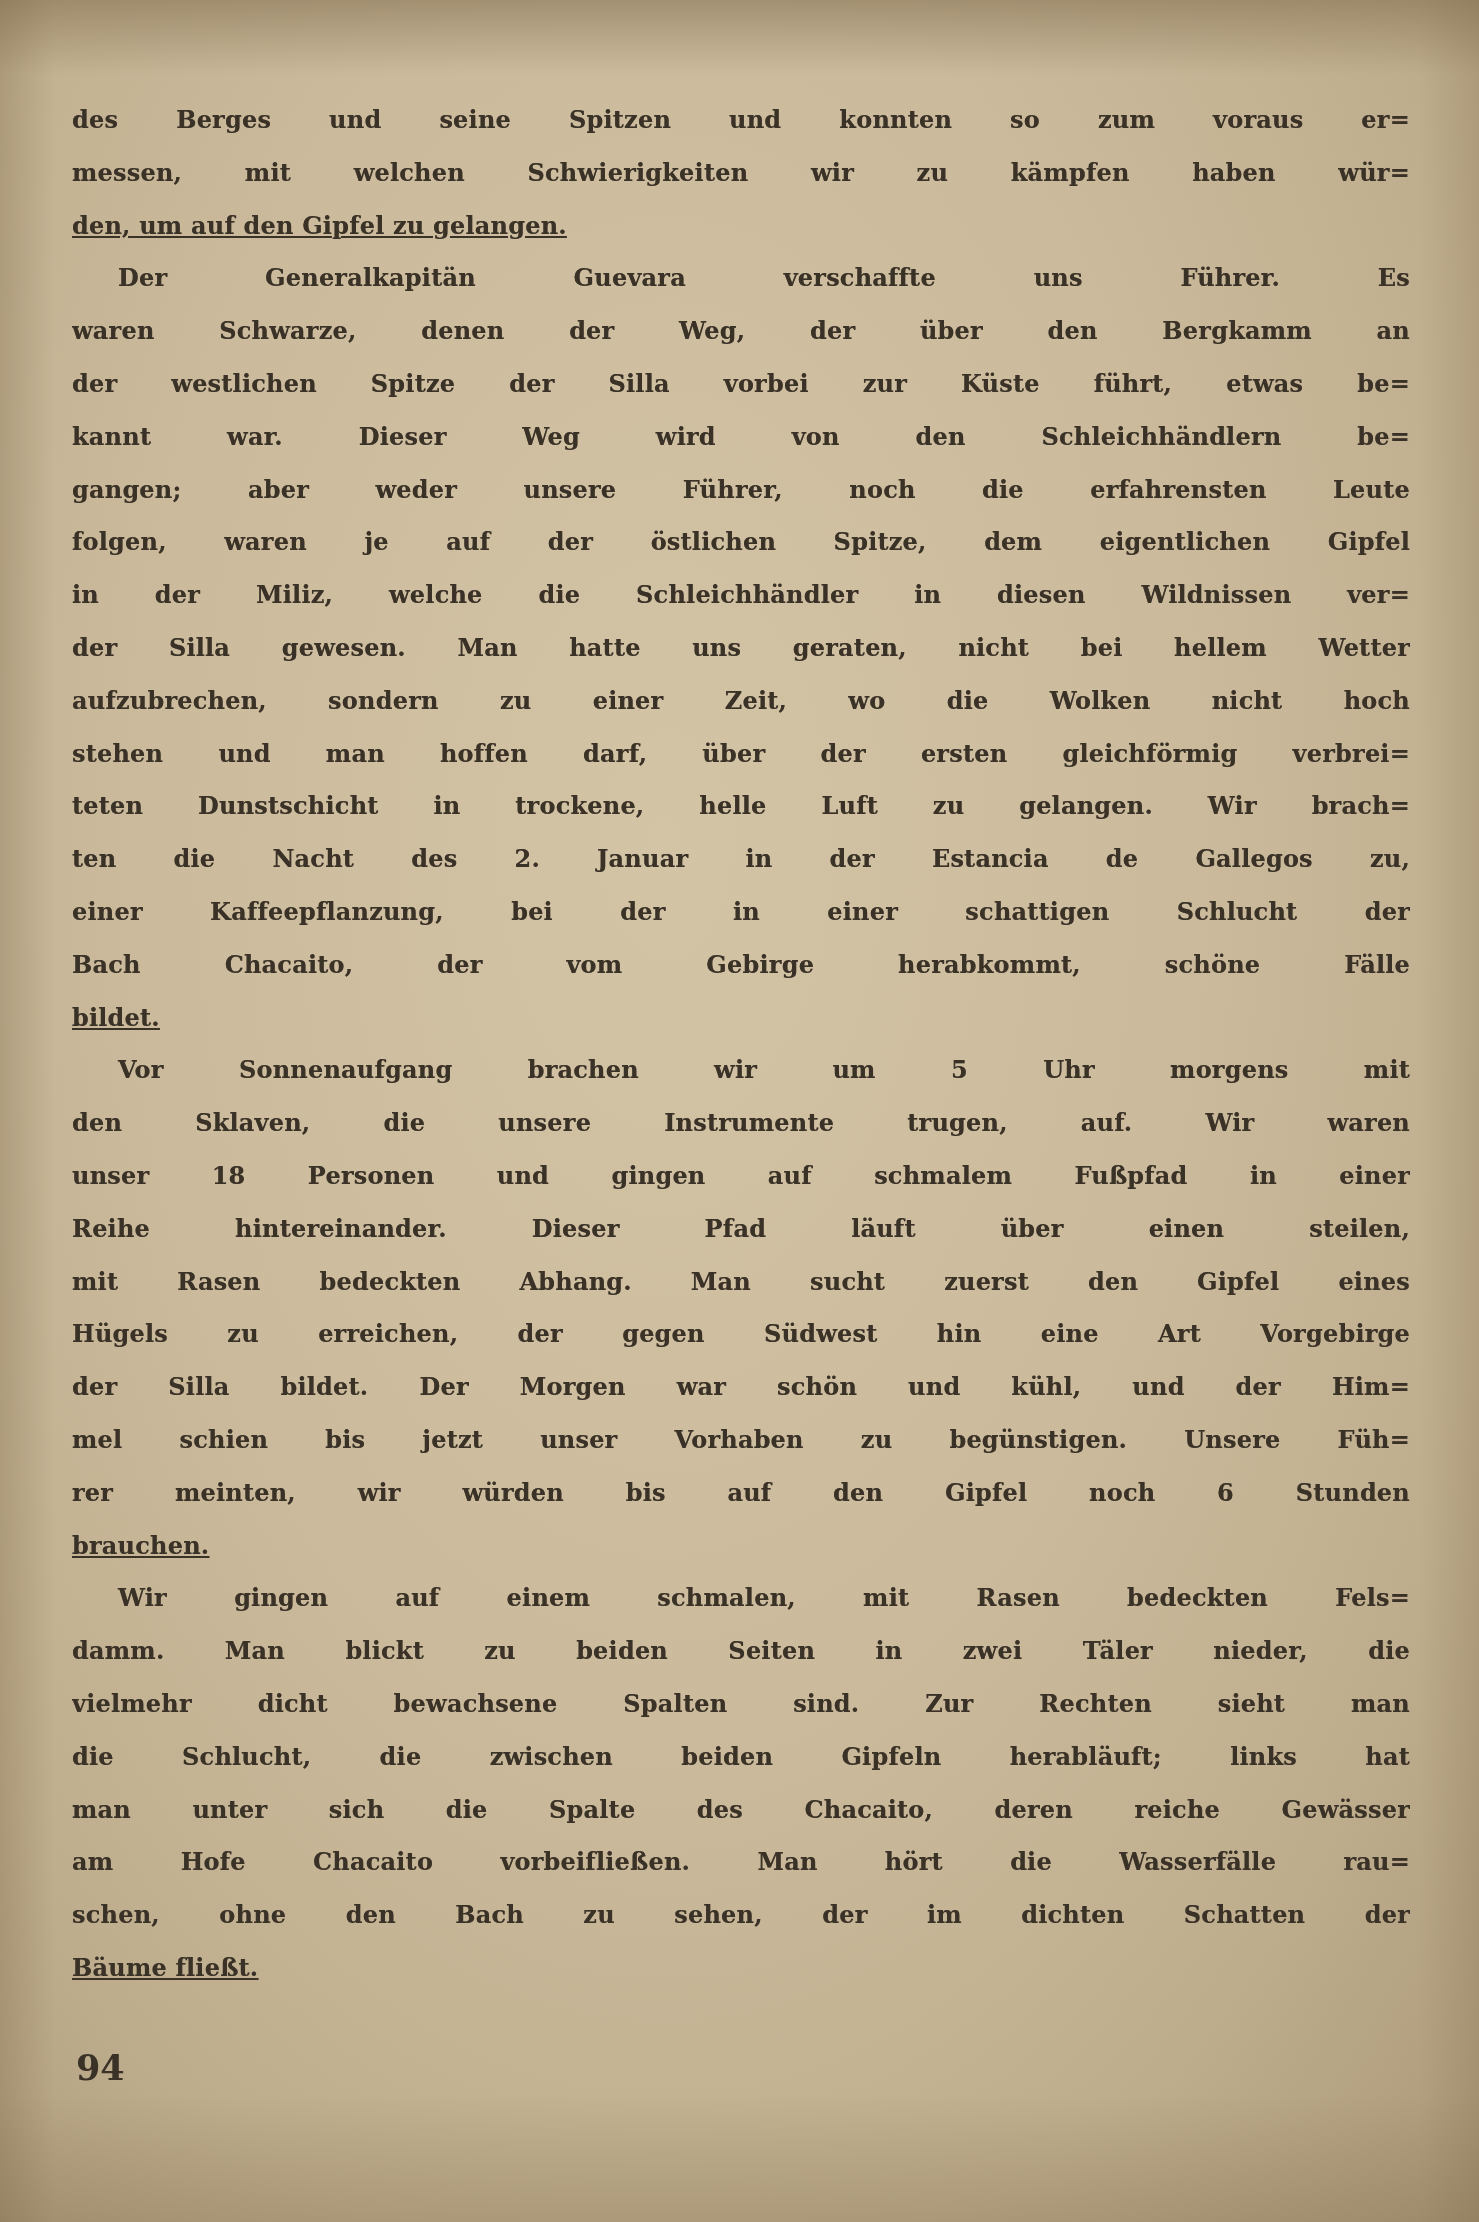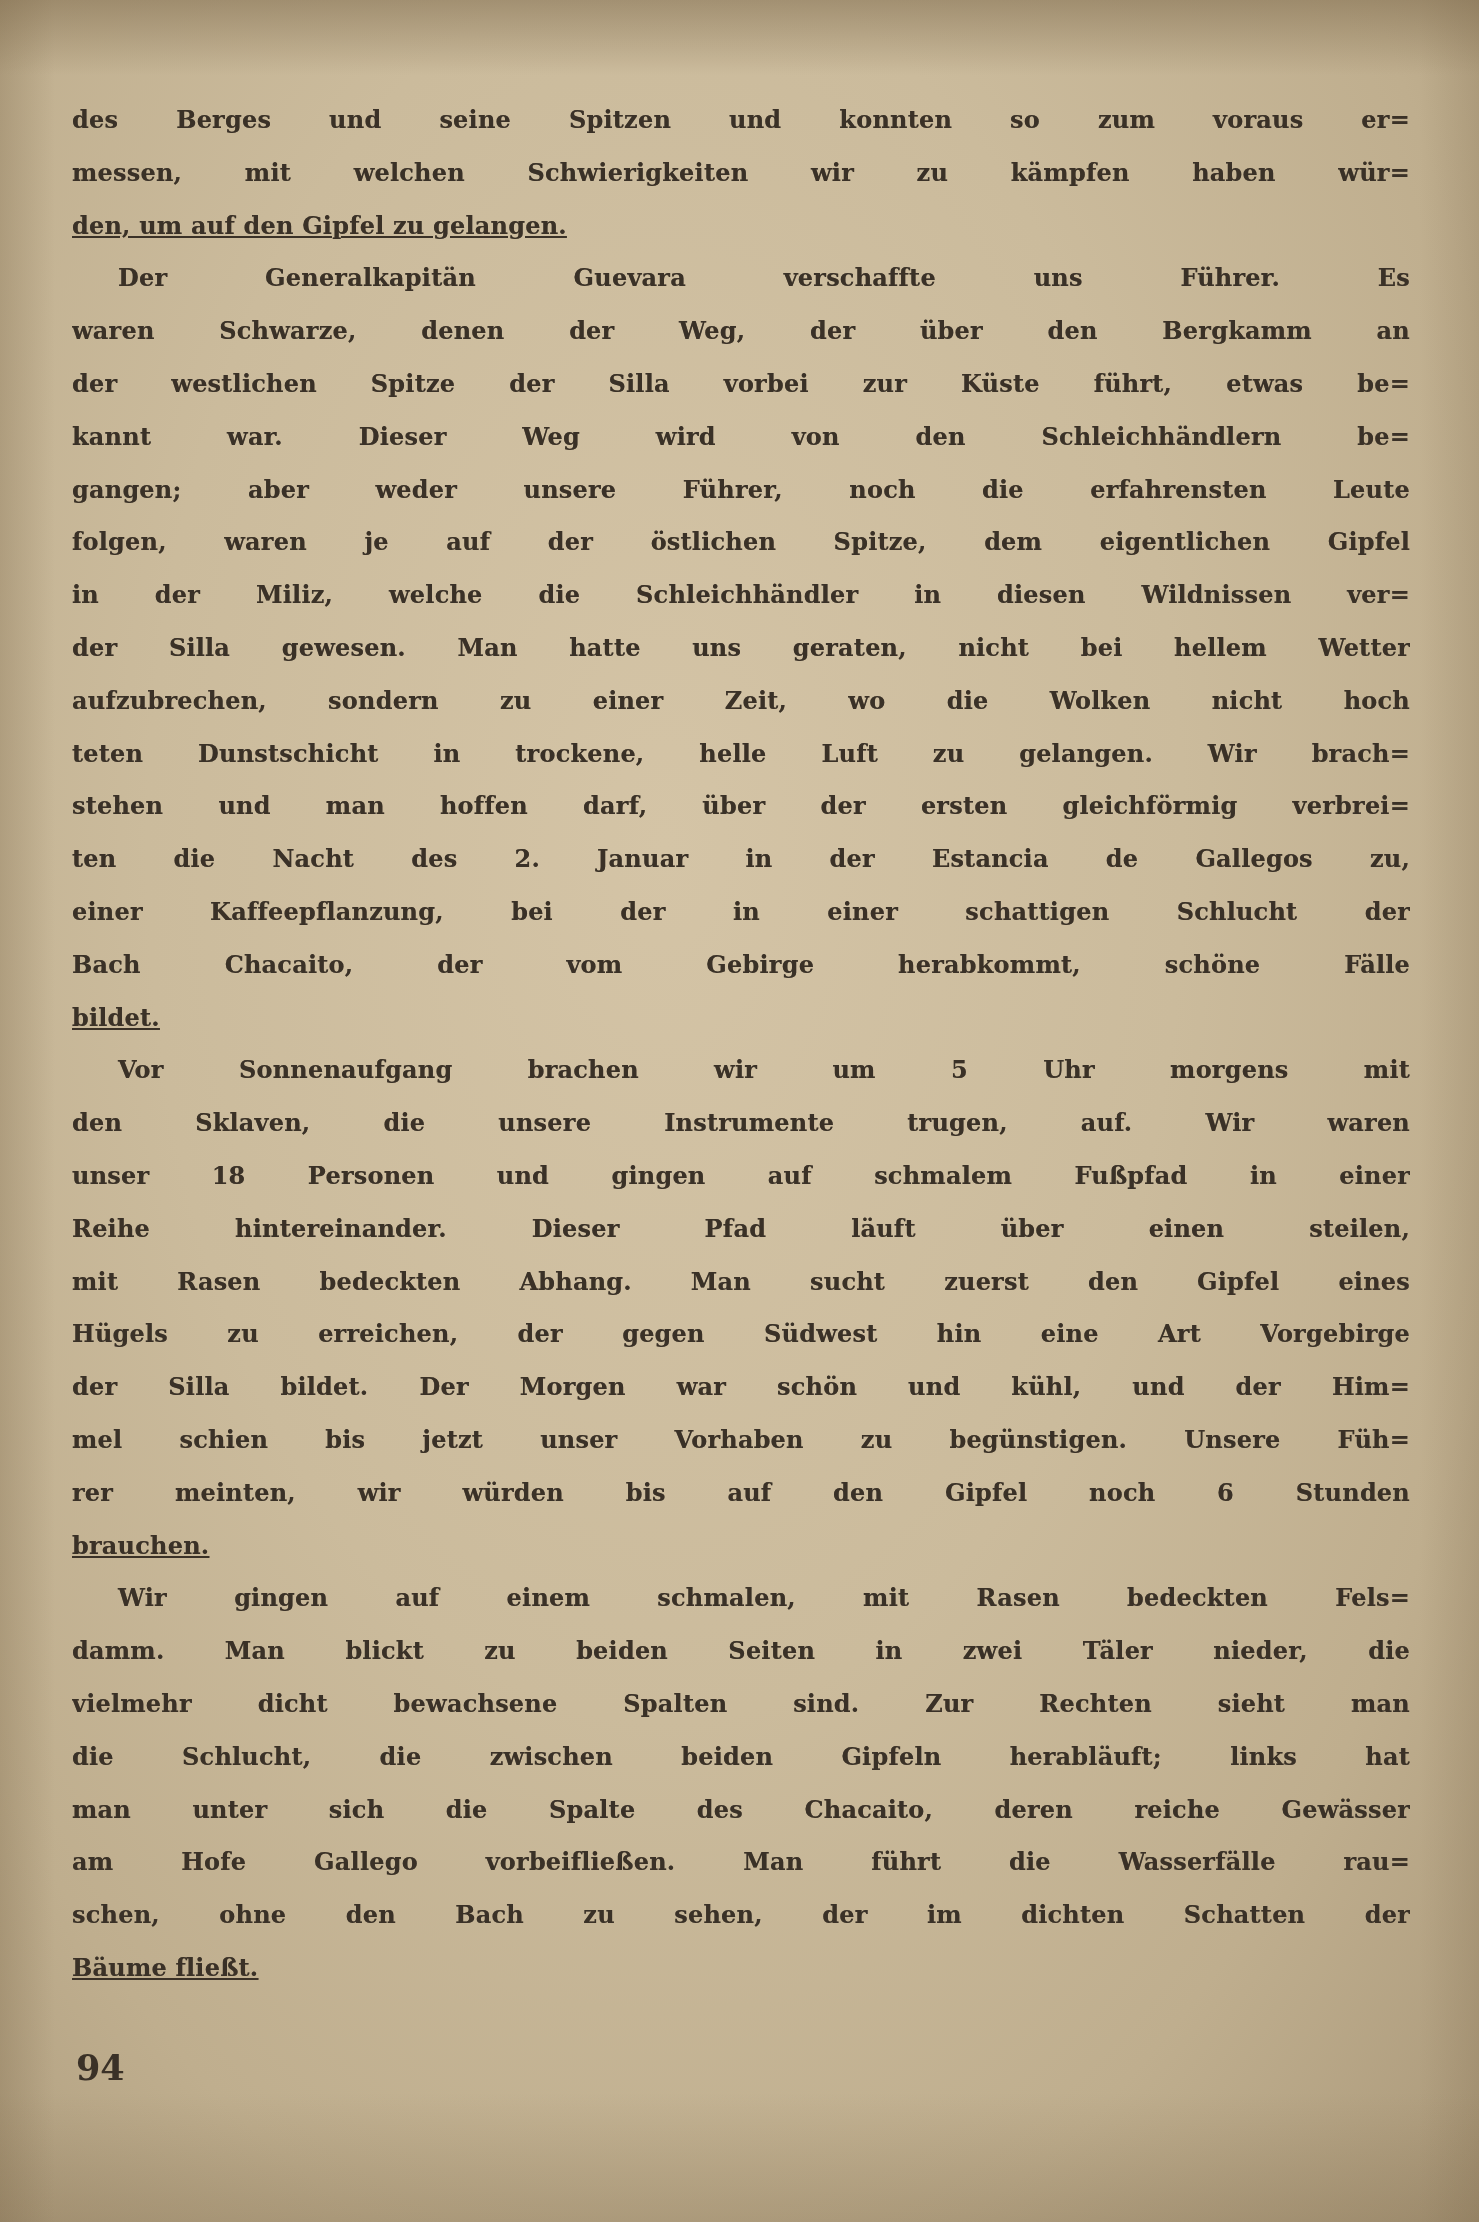--- a/index.html
+++ b/index.html
@@ -68,39 +68,39 @@
       <div class="line last">den, um auf den Gipfel zu gelangen.</div>
       <div class="line indent">Der Generalkapitän Guevara verschaffte uns Führer. Es</div>
       <div class="line">waren Schwarze, denen der Weg, der über den Bergkamm an</div>
       <div class="line">der westlichen Spitze der Silla vorbei zur Küste führt, etwas be=</div>
       <div class="line">kannt war. Dieser Weg wird von den Schleichhändlern be=</div>
       <div class="line">gangen; aber weder unsere Führer, noch die erfahrensten Leute</div>
       <div class="line">folgen, waren je auf der östlichen Spitze, dem eigentlichen Gipfel</div>
       <div class="line">in der Miliz, welche die Schleichhändler in diesen Wildnissen ver=</div>
       <div class="line">der Silla gewesen. Man hatte uns geraten, nicht bei hellem Wetter</div>
       <div class="line">aufzubrechen, sondern zu einer Zeit, wo die Wolken nicht hoch</div>
+      <div class="line">stehen und man hoffen darf, über der ersten gleichförmig verbrei=</div>
       <div class="line">teten Dunstschicht in trockene, helle Luft zu gelangen. Wir brach=</div>
-      <div class="line">stehen und man hoffen darf, über der ersten gleichförmig verbrei=</div>
       <div class="line">ten die Nacht des 2. Januar in der Estancia de Gallegos zu,</div>
       <div class="line">einer Kaffeepflanzung, bei der in einer schattigen Schlucht der</div>
       <div class="line">Bach Chacaito, der vom Gebirge herabkommt, schöne Fälle</div>
       <div class="line last">bildet.</div>
       <div class="line indent">Vor Sonnenaufgang brachen wir um 5 Uhr morgens mit</div>
       <div class="line">den Sklaven, die unsere Instrumente trugen, auf. Wir waren</div>
       <div class="line">unser 18 Personen und gingen auf schmalem Fußpfad in einer</div>
       <div class="line">Reihe hintereinander. Dieser Pfad läuft über einen steilen,</div>
       <div class="line">mit Rasen bedeckten Abhang. Man sucht zuerst den Gipfel eines</div>
       <div class="line">Hügels zu erreichen, der gegen Südwest hin eine Art Vorgebirge</div>
       <div class="line">der Silla bildet. Der Morgen war schön und kühl, und der Him=</div>
       <div class="line">mel schien bis jetzt unser Vorhaben zu begünstigen. Unsere Füh=</div>
       <div class="line">rer meinten, wir würden bis auf den Gipfel noch 6 Stunden</div>
       <div class="line last">brauchen.</div>
       <div class="line indent">Wir gingen auf einem schmalen, mit Rasen bedeckten Fels=</div>
       <div class="line">damm. Man blickt zu beiden Seiten in zwei Täler nieder, die</div>
       <div class="line">vielmehr dicht bewachsene Spalten sind. Zur Rechten sieht man</div>
       <div class="line">die Schlucht, die zwischen beiden Gipfeln herabläuft; links hat</div>
       <div class="line">man unter sich die Spalte des Chacaito, deren reiche Gewässer</div>
-      <div class="line">am Hofe Gallego vorbeifließen. Man führt die Wasserfälle rau=</div>
+      <div class="line">am Hofe Chacaito vorbeifließen. Man hört die Wasserfälle rau=</div>
       <div class="line">schen, ohne den Bach zu sehen, der im dichten Schatten der</div>
       <div class="line last">Bäume fließt.</div>
     </div>
   <div class="page-number">94</div>
 </div>
 
 </body></html>

